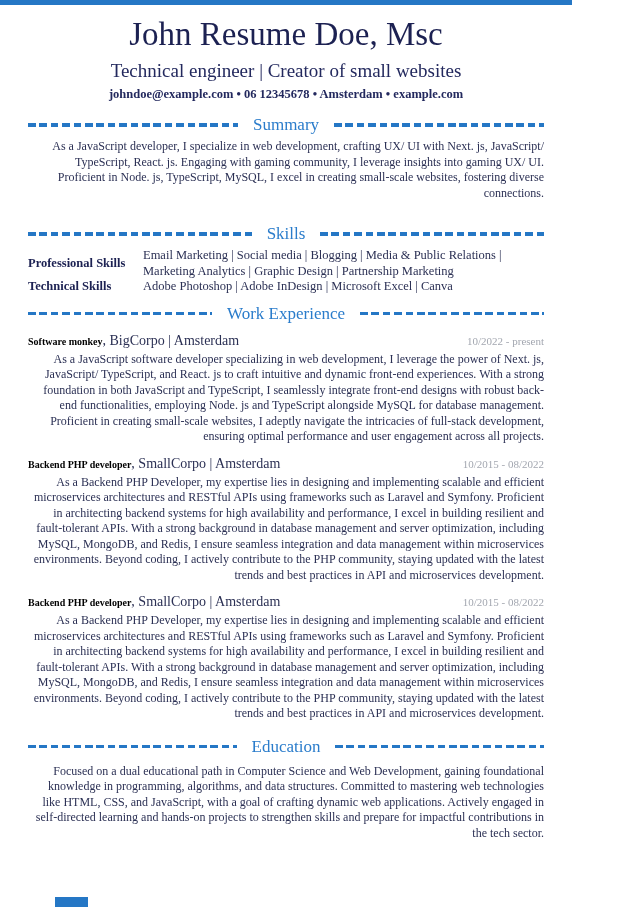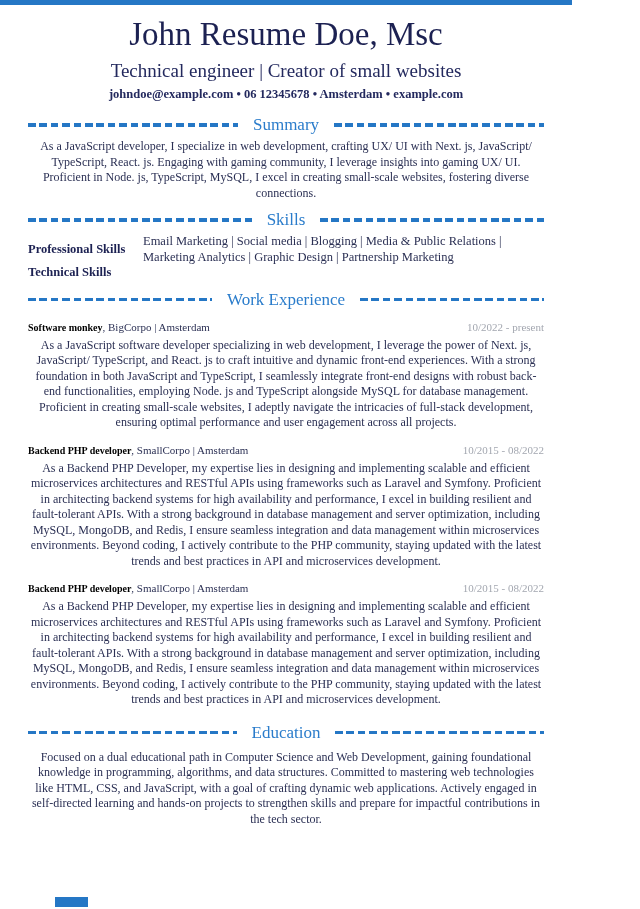--- a/index.html
+++ b/index.html
@@ -38,40 +38,40 @@
     font-weight: 700;
     color: #23295e;
   }
   .content { padding: 0 28px; }
   .section-header {
     display: flex;
     align-items: center;
     gap: 15px;
     margin-top: 13px;
   }
-  .section-header.skills-hdr { margin-top: 9px; }
+  .section-header.skills-hdr { margin-top: 23px; }
   .section-header.work-hdr { margin-top: 9px; }
   .section-header.edu-hdr { margin-top: 15px; }
   .dash-rule {
     flex: 1;
     height: 3.4px;
     background: repeating-linear-gradient(to right, #2577c5 0 7.6px, transparent 7.6px 11.4px);
   }
   .section-title {
     font-size: 17px;
     line-height: 20px;
     color: #2a7ccb;
     white-space: nowrap;
   }
   .body-text {
     margin: 4px 0 0 0;
     font-size: 12px;
     line-height: 15.5px;
     color: #2b3054;
-    text-align: center;
+    text-align: right;
   }
   .skills-table { margin-top: 4px; }
   .skills-row { display: flex; align-items: center; }
   .skill-label {
     flex: 0 0 115px;
     font-size: 12.5px;
     line-height: 15.5px;
     font-weight: 700;
     color: #1c2152;
   }
@@ -86,21 +86,21 @@
   .entry-header {
     display: flex;
     justify-content: space-between;
     align-items: baseline;
   }
   .entry-role {
     font-size: 10px;
     font-weight: 700;
     color: #000000;
   }
-  .entry-org { font-size: 11px; color: #2b3054; }
+  .entry-org { font-size: 14px; color: #2b3054; }
   .entry-dates {
     font-size: 11px;
     color: #a3a7b0;
     white-space: nowrap;
     margin-left: 12px;
   }
   .entry .body-text { margin-top: 3px; }
   .footer-mark {
     position: absolute;
     left: 55px;
@@ -136,20 +136,21 @@
       <div class="section-title">Skills</div>
       <div class="dash-rule"></div>
     </div>
     <div class="skills-table">
       <div class="skills-row">
         <div class="skill-label">Professional Skills</div>
         <div class="skill-value">Email Marketing | Social media | Blogging | Media &amp; Public Relations | Marketing Analytics | Graphic Design | Partnership Marketing</div>
       </div>
       <div class="skills-row">
         <div class="skill-label">Technical Skills</div>
+        <div class="skill-value">Adobe Photoshop | Adobe InDesign | Microsoft Excel | Canva</div>
       </div>
     </div>
 
     <div class="section-header work-hdr">
       <div class="dash-rule"></div>
       <div class="section-title">Work Experience</div>
       <div class="dash-rule"></div>
     </div>
 
     <div class="entry">

